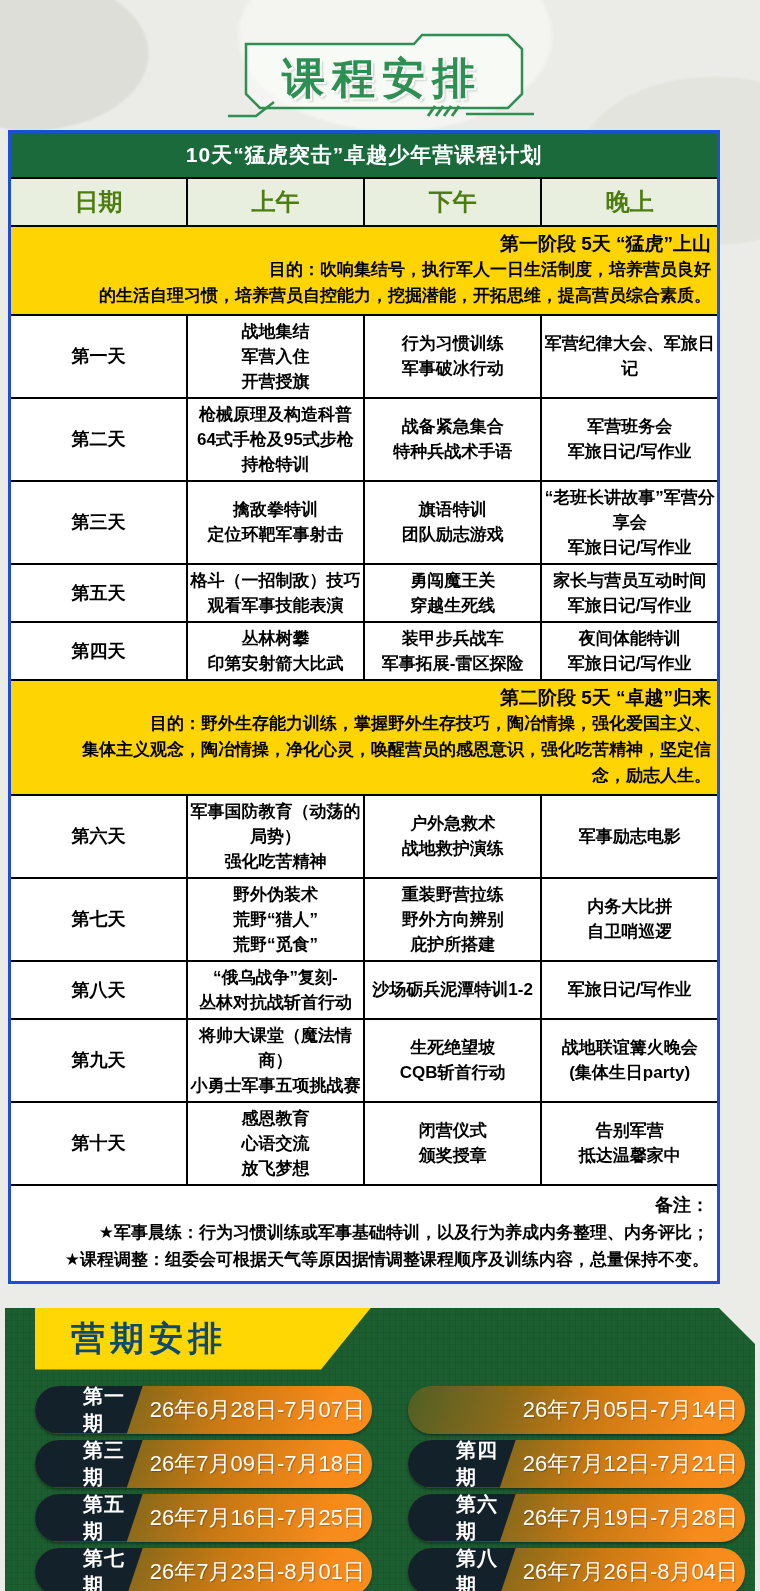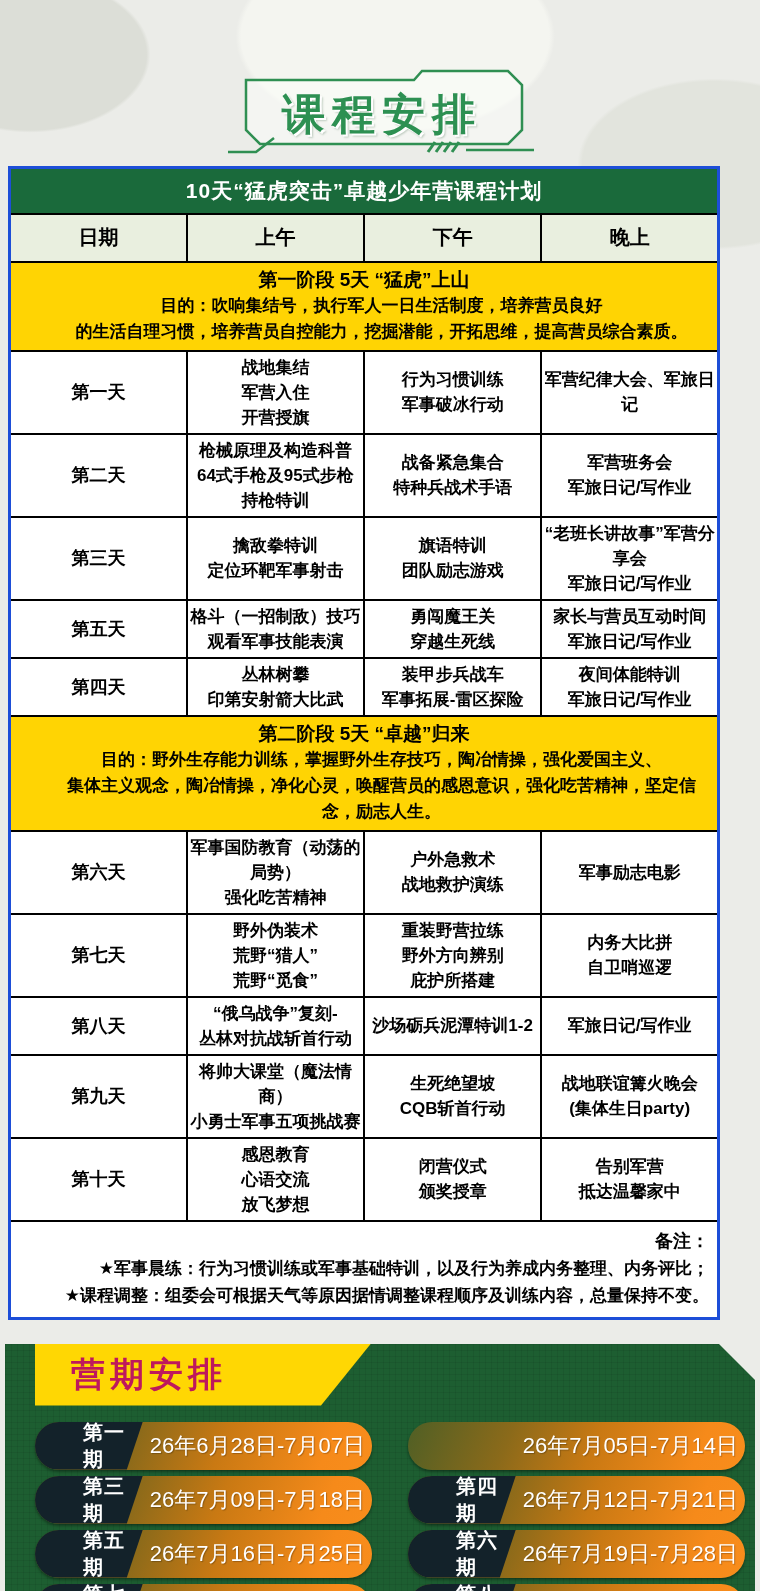--- a/index.html
+++ b/index.html
@@ -12,21 +12,21 @@
       radial-gradient(ellipse 200px 130px at 4% 3%, #dcded7 0%, #dcded7 58%, transparent 60%),
       radial-gradient(ellipse 240px 150px at 94% 9%, #e2e4dd 0%, #e2e4dd 55%, transparent 57%),
       radial-gradient(ellipse 280px 170px at 52% 2%, #f4f5f0 0%, #f4f5f0 55%, transparent 57%),
       radial-gradient(ellipse 220px 160px at 12% 98%, #dfe1d9 0%, #dfe1d9 55%, transparent 57%),
       radial-gradient(ellipse 260px 160px at 86% 97%, #e6e8e0 0%, #e6e8e0 55%, transparent 57%),
       radial-gradient(ellipse 180px 120px at 70% 94%, #f2f3ee 0%, #f2f3ee 55%, transparent 57%);
     position: relative;
   }
 
   
-  .hero { height: 130px; position: relative; margin-top: 36px; }
+  .hero { height: 130px; position: relative; }
   .badge-wrap { position: absolute; left: 222px; top: 32px; width: 320px; height: 92px; }
   .badge-svg { position: absolute; inset: 0; width: 100%; height: 100%; }
   .badge-text {
     position: absolute; inset: 0;
     display: flex; align-items: center; justify-content: center;
     font-size: 43px; font-weight: 900; letter-spacing: 7px;
     color: #2d9052; padding-top: 2px;
     text-shadow: 2px 2px 0 #ffffff, 3px 3px 2px rgba(30,80,45,.25);
   }
 
@@ -38,28 +38,28 @@
     background: #fff;
     table-layout: fixed;
   }
   table.course td, table.course th { border: 2px solid #000; }
   .tbl-title {
     background: #1a6a3b; color: #fff;
     font-size: 21px; font-weight: bold;
     height: 46px; text-align: center; letter-spacing: 1px;
   }
   .col-head {
-    background: #e9efdf; color: #000000;
-    font-size: 20px; font-weight: bold;
+    background: #e9efdf; color: #4d7c0f;
+    font-size: 24px; font-weight: bold;
     height: 48px; text-align: center;
   }
   .c-date { width: 9.8%; } .c-am { width: 34.2%; } .c-pm { width: 24.4%; } .c-ev { width: 31.6%; }
 
   .phase-cell {
-    background: #ffd403; text-align: center;
+    background: #ffd403; text-align: right;
     padding: 3px 6px 5px 6px; color: #000;
   }
   .phase-title { font-size: 19px; font-weight: bold; line-height: 27px; }
   .phase-line  { font-size: 17px; font-weight: bold; line-height: 26px; margin-left: 35px; }
 
   .day-label-cell {
     text-align: center; font-size: 18px; font-weight: bold; background: #fff;
   }
   .day-cell { text-align: center; background: #fff; padding: 3px 2px; }
   .cell-line { font-size: 17px; font-weight: bold; line-height: 25px; }
@@ -72,21 +72,21 @@
   .panel { position: relative; width: 750px; height: 478px; margin: 11px 0 0 5px; }
   .panel-bg { position: absolute; inset: 0; width: 100%; height: 100%; }
   .panel-content { position: relative; z-index: 1; }
 
   .panel-title {
     margin: 24px 0 0 30px; width: 336px; height: 62px;
     background: #ffd703;
     clip-path: polygon(0 0, 100% 0, calc(100% - 50px) 100%, 0 100%);
     display: flex; align-items: center;
     padding-left: 36px;
-    font-size: 34px; font-weight: 900; letter-spacing: 5px; color: #be185d;
+    font-size: 34px; font-weight: 900; letter-spacing: 5px; color: #0c4a6e;
   }
 
   .pill-grid {
     margin: 16px 10px 0 30px;
     display: grid; grid-template-columns: 337px 337px;
     column-gap: 36px; row-gap: 6px;
   }
   .pill {
     position: relative; height: 48px; border-radius: 26px; overflow: hidden;
     background: linear-gradient(112deg, #4f5f25 0%, #8b6a1a 30%, #c97913 55%, #f68a1a 85%, #f88d1c 100%);

